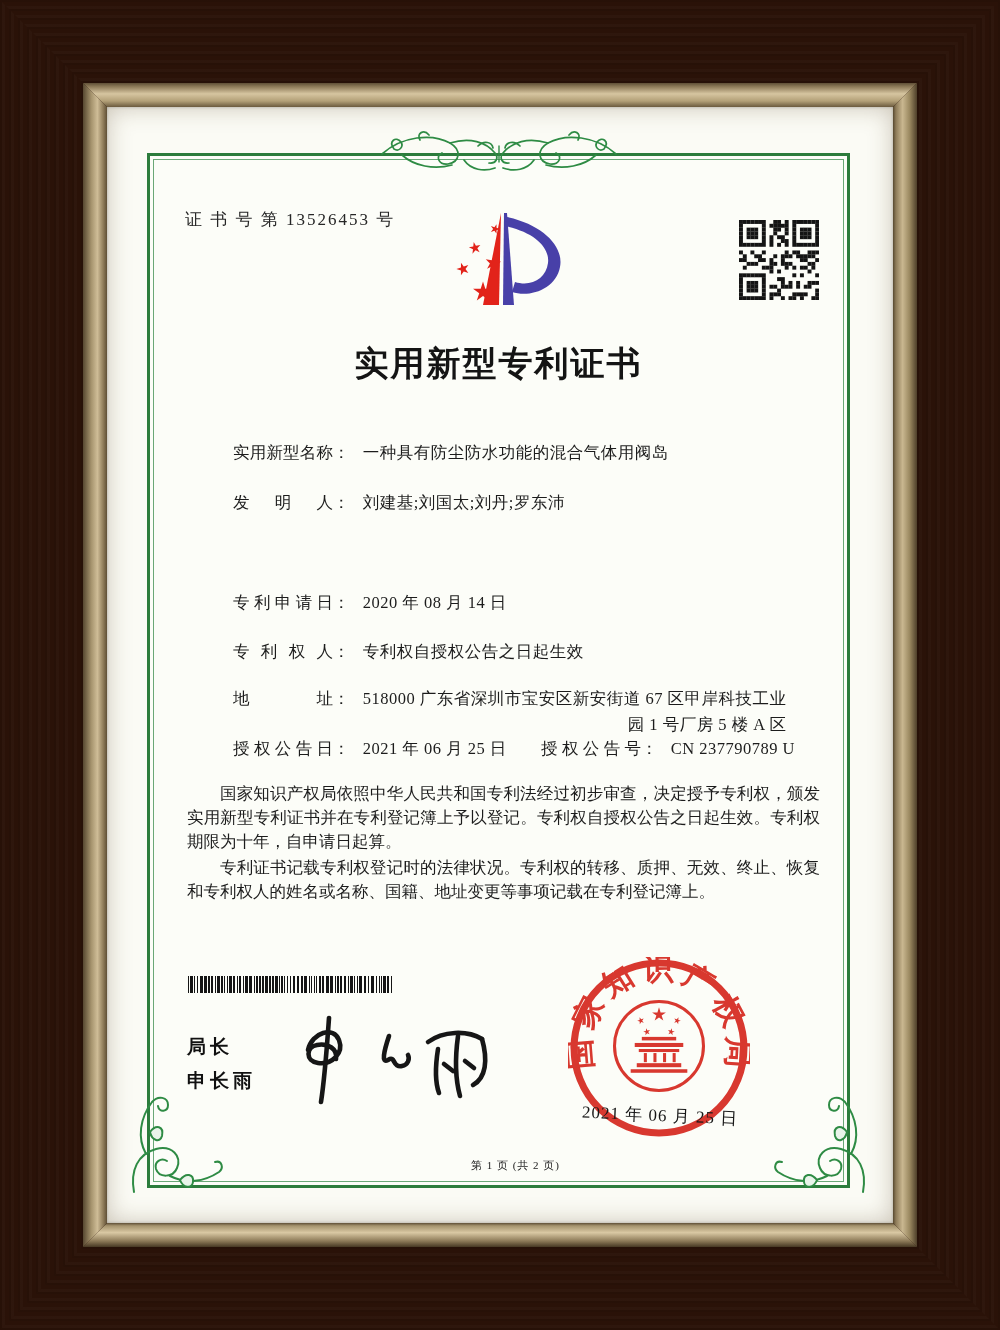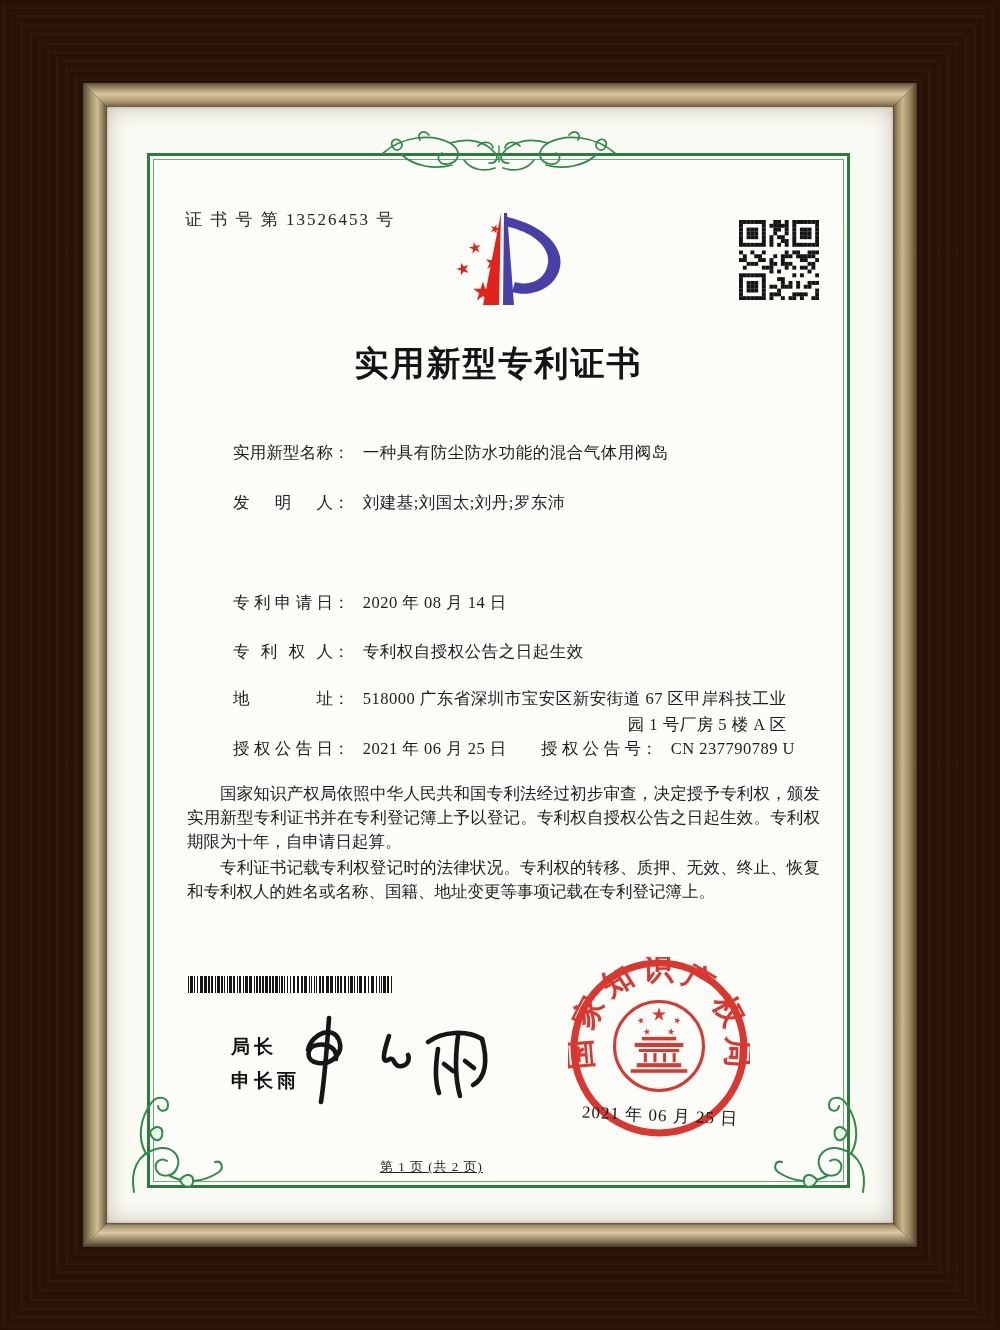--- a/index.html
+++ b/index.html
@@ -52,26 +52,26 @@
   .frow{position:absolute;left:185px;width:660px;font-size:16.5px;line-height:26px;color:#1c1c1c;white-space:nowrap;}
   .flabel{display:inline-block;width:100px;text-align:justify;text-align-last:justify;vertical-align:top;margin-left:48px;}
   .fcolon{display:inline-block;vertical-align:top;}
   .fvalue{display:inline-block;vertical-align:top;margin-left:9px;letter-spacing:.5px;}
   .addr span{display:block;line-height:26px;text-align:right;}
   .grant-no-group{position:absolute;left:308px;top:0;}
   .paras{left:185px;top:780px;width:637px;font-size:16.5px;line-height:24px;text-align:justify;color:#1c1c1c;}
   .paras p{margin:2px;text-indent:2em;}
   .barcode{left:188px;top:976px;}
   .signer{left:187px;font-family:"Liberation Sans","DejaVu Sans",sans-serif;font-weight:700;
-          font-size:19px;letter-spacing:4px;color:#111;margin-left:44px;}
+          font-size:19px;letter-spacing:4px;color:#111;}
   .signer.t1{top:1034px;} .signer.t2{top:1068px;}
   .signature{left:292px;top:1006px;}
   .seal{left:568px;top:957px;}
   .seal-date{left:582px;top:1104px;font-size:17px;letter-spacing:1px;color:#171717;transform:rotate(2.5deg);}
-  .footer{left:380px;top:1158px;width:180px;text-align:left;font-size:13px;color:#222;letter-spacing:1px;text-decoration:underline;}
+  .footer{left:380px;top:1158px;width:180px;text-align:right;font-size:11px;color:#222;letter-spacing:1px;}
   svg{display:block;}
 </style>
 </head>
 <body>
 
 <div class="page">
 
   <div class="wood wood-top grain-h"></div>
   <div class="wood wood-bottom grain-h"></div>
   <div class="wood wood-left grain-v"></div>

